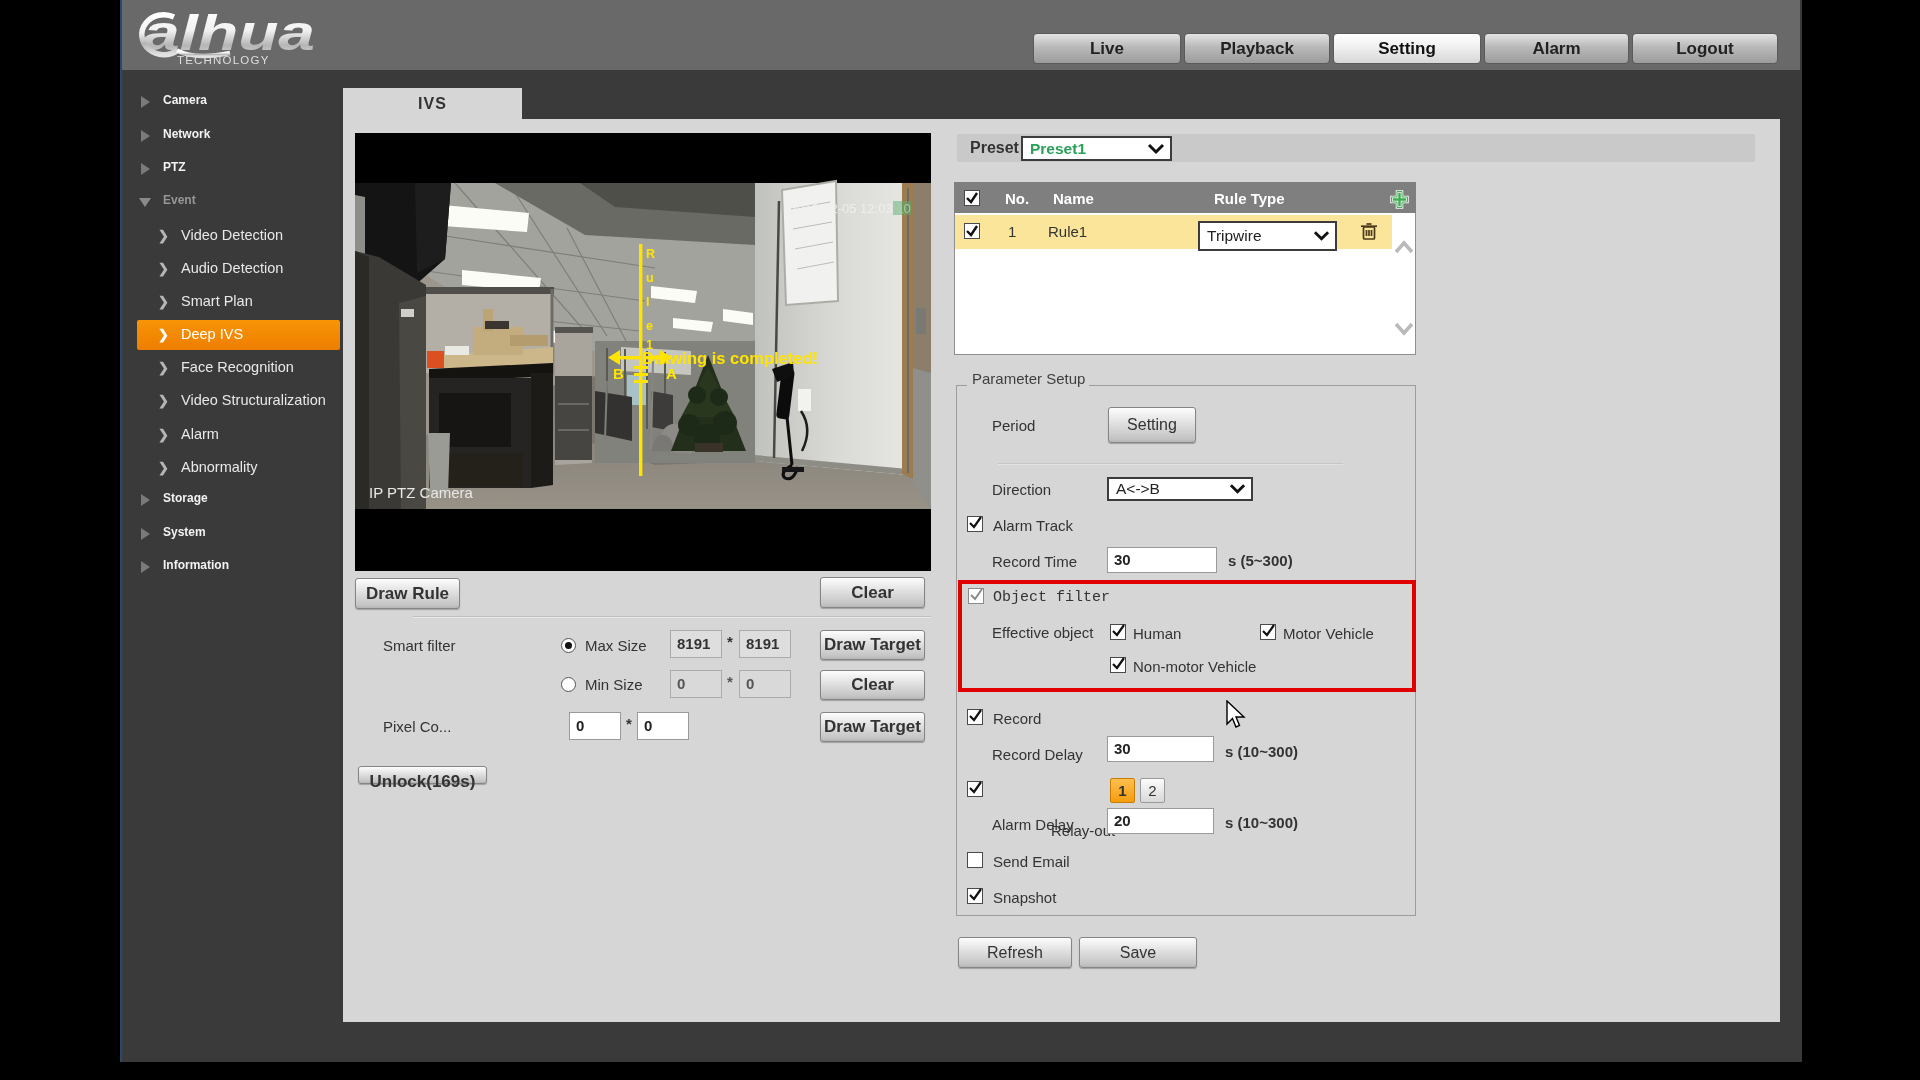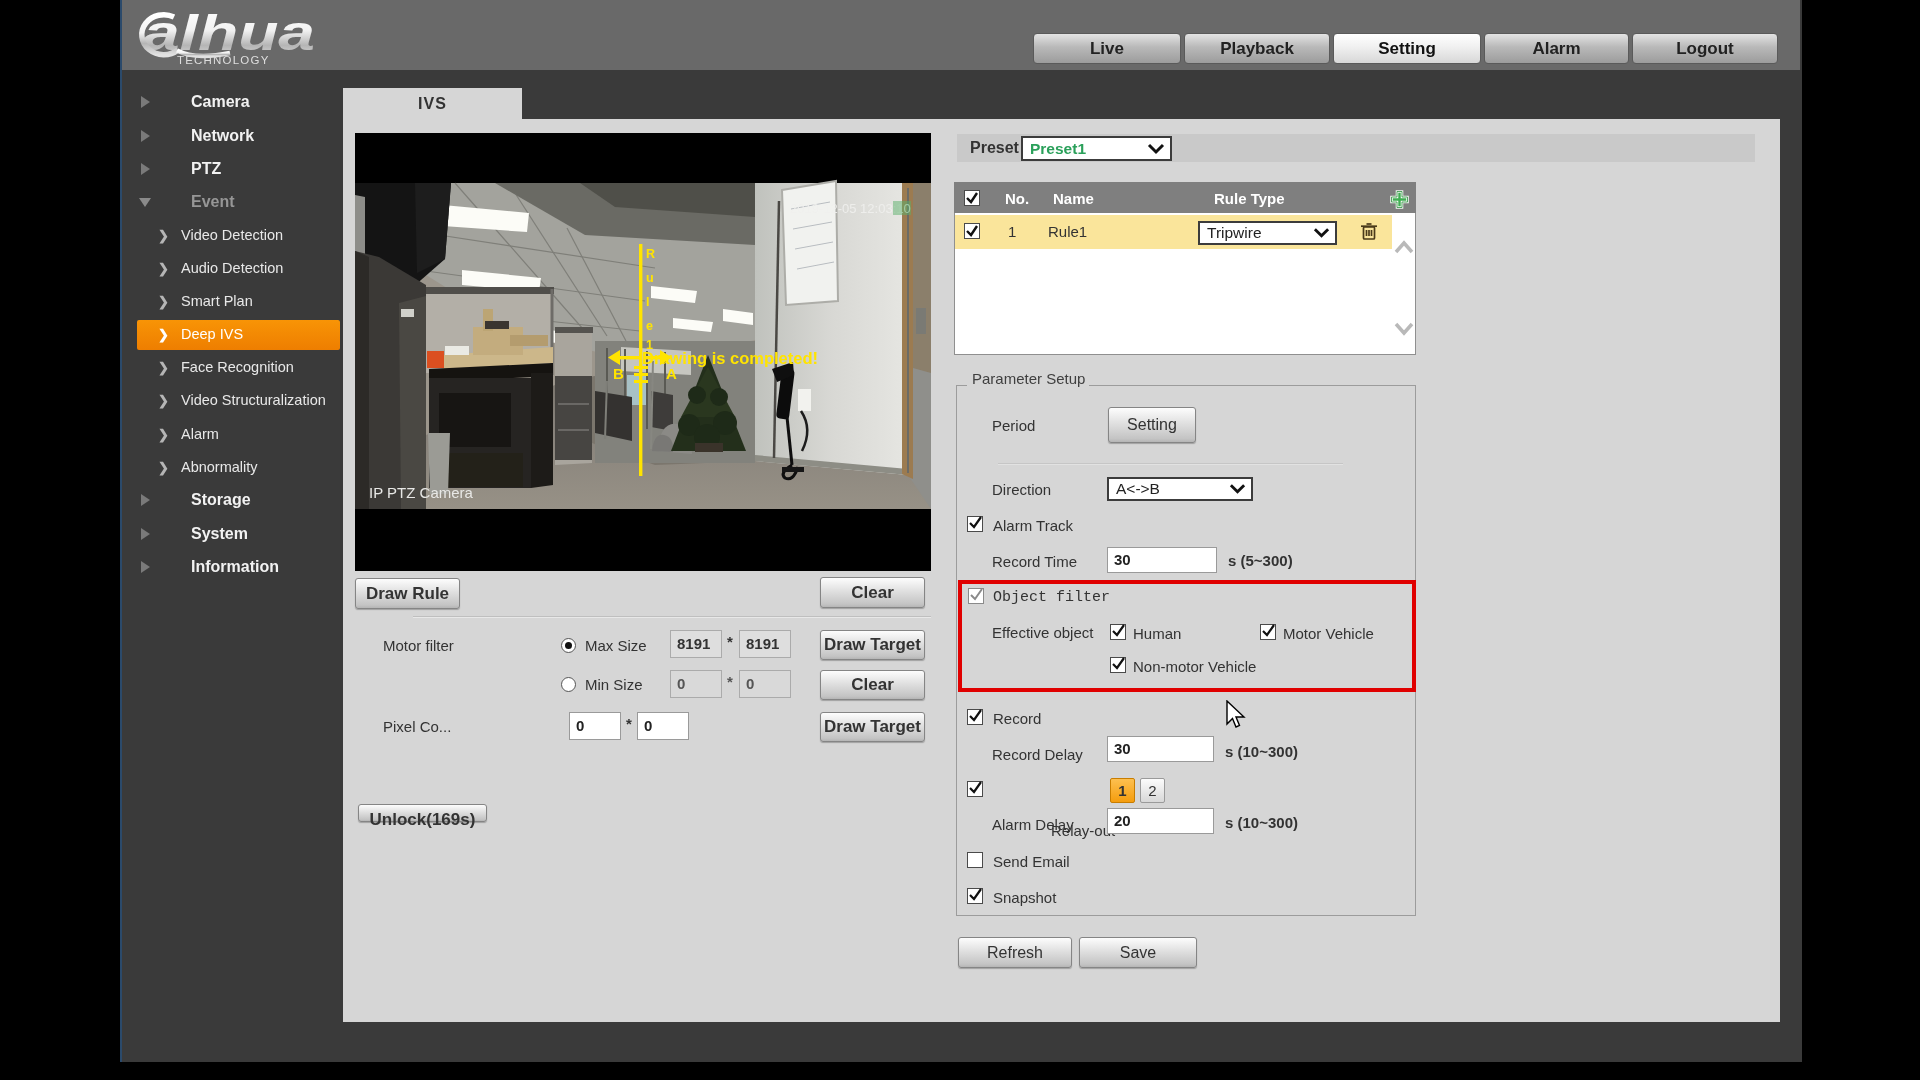--- a/index.html
+++ b/index.html
@@ -8,21 +8,21 @@
   .abs{position:absolute;}
   #app{position:absolute;left:120px;top:0;width:1682px;height:1062px;background:#3a3a3a;
        border-left:2px solid #2b4a6b;box-sizing:border-box;}
   #header{position:absolute;left:122px;top:0;width:1678px;height:70px;background:#696969;}
   
   .nav{position:absolute;top:33px;height:31px;border:1px solid #5a5a5a;border-radius:4px;
        background:linear-gradient(#e3e3e3,#b9b9b9 45%,#9c9c9c);box-sizing:border-box;
        font-size:17px;font-weight:bold;color:#222;text-align:center;line-height:29px;}
   .nav.active{background:linear-gradient(#ffffff,#f0f0f0 45%,#d8d8d8);color:#111;}
   
-  .m1{position:absolute;left:163px;font-size:16px;font-weight:bold;color:#f2f2f2;margin-left:28px;}
+  .m1{position:absolute;left:163px;font-size:12px;font-weight:bold;color:#f2f2f2;}
   .m2{position:absolute;left:174px;font-size:14.5px;color:#e8e8e8;margin-left:7px;}
   .tri{position:absolute;left:141px;width:0;height:0;border-left:9px solid #7a7a7a;
        border-top:6px solid transparent;border-bottom:6px solid transparent;}
   .trid{position:absolute;left:139px;width:0;height:0;border-top:9px solid #8a8a8a;
        border-left:6px solid transparent;border-right:6px solid transparent;}
   .chev{position:absolute;left:158px;font-size:13px;color:#b5b5b5;font-weight:bold;}
   
   #tab{position:absolute;left:343px;top:88px;width:179px;height:31px;background:#d6d6d6;
        text-align:center;line-height:32px;font-size:16px;font-weight:bold;color:#333;letter-spacing:1px;}
   #content{position:absolute;left:343px;top:119px;width:1437px;height:903px;background:#d6d6d6;}
@@ -261,21 +261,21 @@
       <text x="287" y="231" font-size="16.5" font-weight="bold" font-family="Liberation Sans,sans-serif">Drawing is completed!</text>
     </g>
     <text x="14" y="365" font-family="Liberation Sans,sans-serif" font-size="15" fill="#e8e8e6">IP PTZ Camera</text>
   </svg>
   </div>
 
   <div class="btn" style="left:355px;top:578px;width:105px;height:31px;line-height:29px;">Draw Rule</div>
   <div class="btn" style="left:820px;top:577px;width:105px;height:31px;line-height:29px;">Clear</div>
   <div class="abs" style="left:413px;top:616px;width:518px;height:1px;background:#bfbfbf;border-bottom:1px solid #e8e8e8;"></div>
 
-  <div class="lbl" style="left:383px;top:637px;">Motor filter</div>
+  <div class="lbl" style="left:383px;top:637px;">Smart filter</div>
   <div class="radio" style="left:561px;top:638px;"></div>
   <div class="abs" style="left:565px;top:642px;width:7px;height:7px;border-radius:50%;background:#111;"></div>
   <div class="lbl" style="left:585px;top:637px;">Max Size</div>
   <div class="inp dis" style="left:670px;top:630px;width:52px;height:28px;line-height:26px;background:#dedede;color:#333;">8191</div>
   <div class="lbl" style="left:727px;top:633px;font-weight:bold;">*</div>
   <div class="inp dis" style="left:739px;top:630px;width:52px;height:28px;line-height:26px;background:#dedede;color:#333;">8191</div>
   <div class="btn" style="left:820px;top:630px;width:105px;height:30px;line-height:28px;">Draw Target</div>
 
   <div class="radio" style="left:561px;top:677px;"></div>
   <div class="lbl" style="left:585px;top:676px;">Min Size</div>
@@ -283,21 +283,21 @@
   <div class="lbl" style="left:727px;top:673px;font-weight:bold;color:#555;">*</div>
   <div class="inp dis" style="left:739px;top:670px;width:52px;height:28px;line-height:26px;">0</div>
   <div class="btn" style="left:820px;top:670px;width:105px;height:30px;line-height:28px;">Clear</div>
 
   <div class="lbl" style="left:383px;top:718px;">Pixel Co...</div>
   <div class="inp" style="left:569px;top:712px;width:52px;height:28px;line-height:26px;">0</div>
   <div class="lbl" style="left:626px;top:715px;font-weight:bold;">*</div>
   <div class="inp" style="left:637px;top:712px;width:52px;height:28px;line-height:26px;">0</div>
   <div class="btn" style="left:820px;top:712px;width:105px;height:30px;line-height:28px;">Draw Target</div>
 
-  <div class="btn" style="left:358px;top:804px;width:129px;height:18px;line-height:29px;">Unlock(169s)</div>
+  <div class="btn" style="left:358px;top:766px;width:129px;height:18px;line-height:29px;">Unlock(169s)</div>
 
   <div class="abs" style="left:957px;top:134px;width:798px;height:28px;background:#c9c9c9;"></div>
   <div class="lbl" style="left:970px;top:139px;font-weight:bold;font-size:16px;">Preset</div>
   <div class="sel" style="left:1021px;top:136px;width:151px;height:25px;">
     <span class="txt" style="color:#2aa05a;font-weight:bold;">Preset1</span>
     <svg width="18" height="12" viewBox="0 0 18 12">
         <path d="M2 2 L9 9 L16 2" fill="none" stroke="#111" stroke-width="3"></path>
       </svg>
   </div>
 
@@ -314,21 +314,21 @@
     <path d="M7 1.5 h5 v5.5 h5.5 v5 h-5.5 v5.5 h-5 v-5.5 h-5.5 v-5 h5.5 z" fill="#3fae52" stroke="#f2f8f2" stroke-width="2.6"></path>
     <path d="M7 1.5 h5 v5.5 h5.5 v5 h-5.5 v5.5 h-5 v-5.5 h-5.5 v-5 h5.5 z" fill="none" stroke="#2e8f40" stroke-width="0.8"></path>
   </svg>
   <div class="abs" style="left:955px;top:215px;width:437px;height:34px;background:#fae59b;"></div>
   <div class="cb" style="left:964px;top:223px;"></div>
   <svg class="abs" style="left:964px;top:223px;" width="16" height="16">
       <path d="M3 8 L7 12 L13 3" fill="none" stroke="#111" stroke-width="2.4"></path>
     </svg>
   <div class="lbl" style="left:1008px;top:223px;">1</div>
   <div class="lbl" style="left:1048px;top:223px;">Rule1</div>
-  <div class="sel" style="left:1198px;top:221px;width:139px;height:24px;">
+  <div class="sel" style="left:1198px;top:221px;width:139px;height:30px;">
     <span class="txt">Tripwire</span>
     <svg width="17" height="12" viewBox="0 0 18 12">
         <path d="M2 2 L9 9 L16 2" fill="none" stroke="#111" stroke-width="3"></path>
       </svg>
   </div>
   <svg class="abs" style="left:1360px;top:222px;" width="18" height="19" viewBox="0 0 18 19">
     <g fill="none" stroke="#4a3a1a" stroke-width="1.7">
       <rect x="3.5" y="5" width="11" height="12" rx="1"></rect>
       <line x1="1" y1="4.2" x2="17" y2="4.2"></line>
         <line x1="6.5" y1="2" x2="11.5" y2="2"></line>

